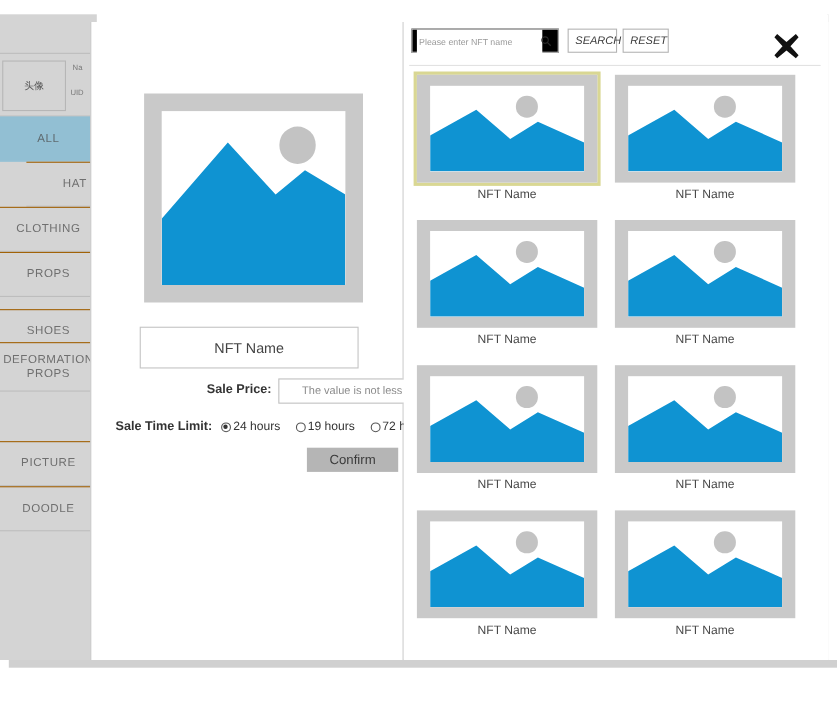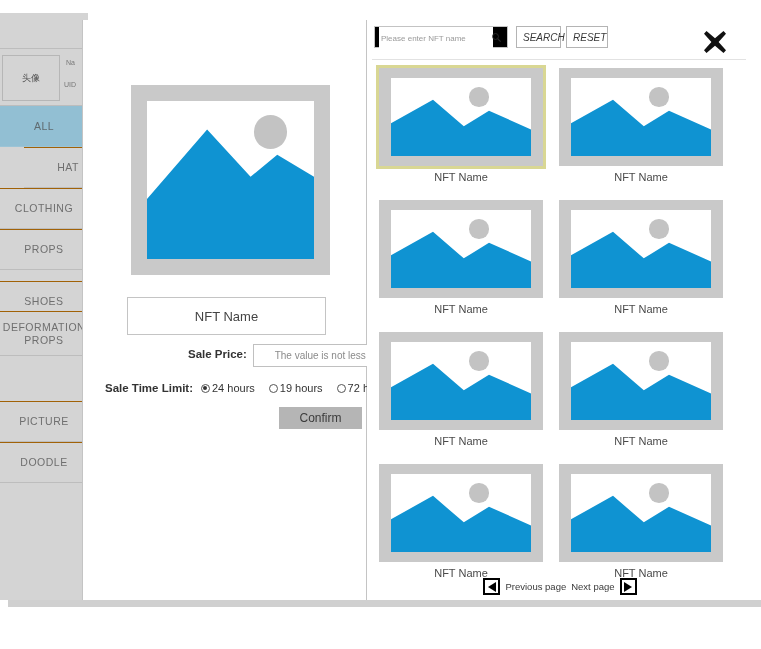--- a/index.html
+++ b/index.html
@@ -620,25 +620,15 @@
               <polygon points="0,58 30,28 52,62 70,42 100,66 100,100 0,100" fill="#0f93d2"></polygon>
             </svg>
             <div class="sun" style="right:30%;top:12%;width:14%;padding-bottom:14%;"></div>
           </div>
         </div>
         <div class="cap">NFT Name</div>
       </div>
 
     </div>
 
-    <div class="pager">
-      <div class="pg-btn">
-        <span class="tri-l"></span>
-      </div>
-      <span class="pg-label">Previous page</span>
-      <span class="pg-label">Next page</span>
-      <div class="pg-btn">
-        <span class="tri-r"></span>
-      </div>
-    </div>
 
   </div>
 </div>
 
 </body></html>

